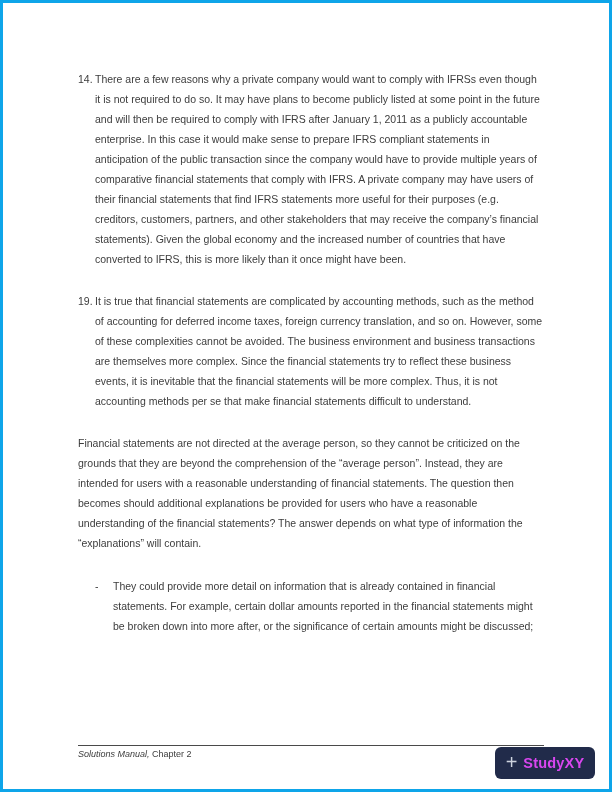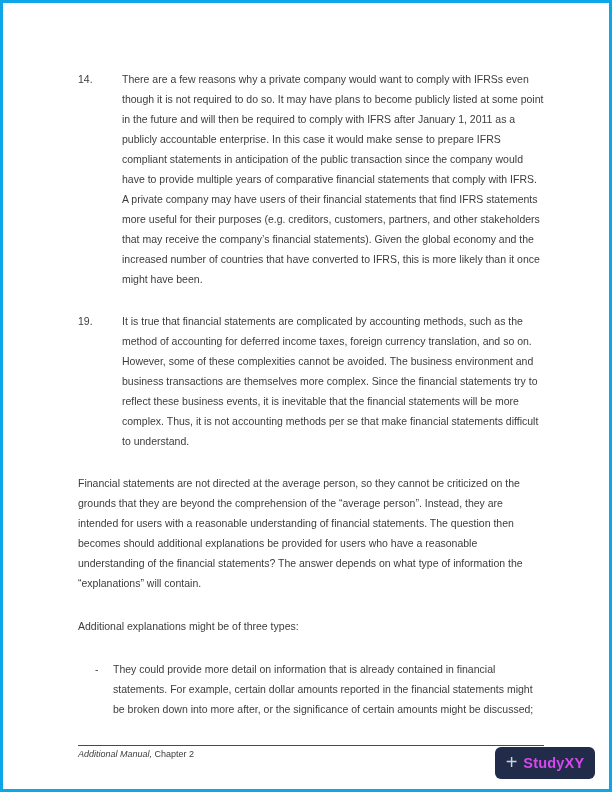--- a/index.html
+++ b/index.html
@@ -17,21 +17,21 @@
   .content {
     position: absolute;
     top: 66px;
     left: 75px;
     width: 466px;
     font-size: 10.5px;
     line-height: 20px;
   }
   .numbered-item { display: flex; margin-bottom: 22px; }
   .item-number { flex: 0 0 17px; width: 17px; }
-  .item-text { flex: 1; margin-left: 27px; }
+  .item-text { flex: 1; }
   .plain-paragraph { margin-bottom: 23px; }
   .bullet-item { display: flex; margin-left: 17px; margin-bottom: 20px; }
   .bullet-marker { flex: 0 0 18px; width: 18px; }
   .bullet-text { flex: 1; }
   .footer {
     position: absolute;
     left: 75px;
     width: 466px;
     top: 742px;
   }
@@ -84,32 +84,31 @@
       <div class="item-text">There are a few reasons why a private company would want to comply with IFRSs even though it is not required to do so.  It may have plans to become publicly listed at some point in the future and will then be required to comply with IFRS after January 1, 2011 as a publicly accountable enterprise.  In this case it would make sense to prepare IFRS compliant statements in anticipation of the public transaction since the company would have to provide multiple years of comparative financial statements that comply with IFRS.  A private company may have users of their financial statements that find IFRS statements more useful for their purposes (e.g. creditors, customers, partners, and other stakeholders that may receive the company’s financial statements).  Given the global economy and the increased number of countries that have converted to IFRS, this is more likely than it once might have been.</div>
     </div>
 
     <div class="numbered-item">
       <div class="item-number">19.</div>
       <div class="item-text">It is true that financial statements are complicated by accounting methods, such as the method of accounting for deferred income taxes, foreign currency translation, and so on.  However, some of these complexities cannot be avoided.  The business environment and business transactions are themselves more complex.  Since the financial statements try to reflect these business events, it is inevitable that the financial statements will be more complex.  Thus, it is not accounting methods per se that make financial statements difficult to understand.</div>
     </div>
 
     <div class="plain-paragraph">Financial statements are not directed at the average person, so they cannot be criticized on the grounds that they are beyond the comprehension of the “average person”.  Instead, they are intended for users with a reasonable understanding of financial statements.  The question then becomes should additional explanations be provided for users who have a reasonable understanding of the financial statements?  The answer depends on what type of information the “explanations” will contain.</div>
 
-    <div class="plain-paragraph">Additional explanations might be of three types:</div>
 
     <div class="bullet-item">
       <div class="bullet-marker">-</div>
       <div class="bullet-text">They could provide more detail on information that is already contained in financial statements.  For example, certain dollar amounts reported in the financial statements might be broken down into more after, or the significance of certain amounts might be discussed;</div>
     </div>
 
   </div>
 
   <div class="footer">
     <div class="footer-rule"></div>
-    <div class="footer-text"><span class="footer-italic">Additional Manual,</span> <span>Chapter 2</span></div>
+    <div class="footer-text"><span class="footer-italic">Solutions Manual,</span> <span>Chapter 2</span></div>
   </div>
 
   <div class="brand-badge">
     <span class="brand-plus">+</span>
     <span class="brand-name">StudyXY</span>
   </div>
 
 </div>
 
 </body></html>

